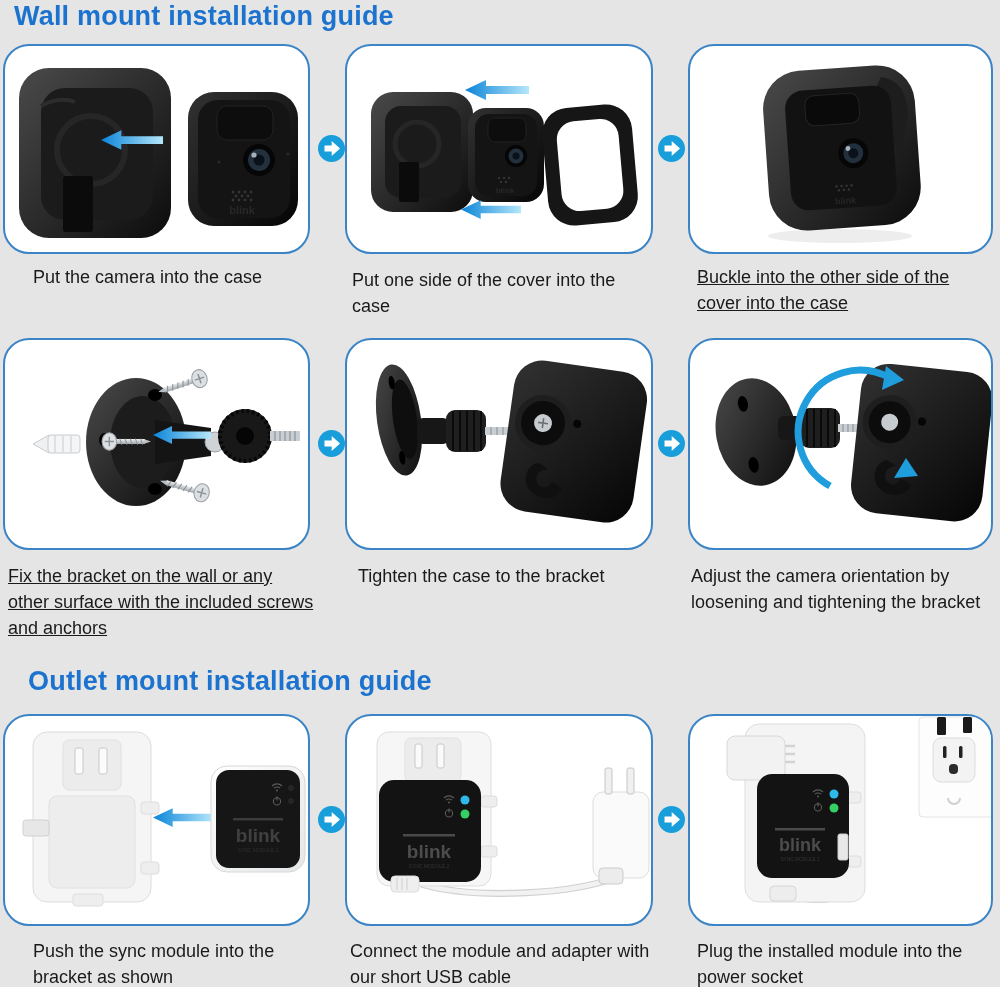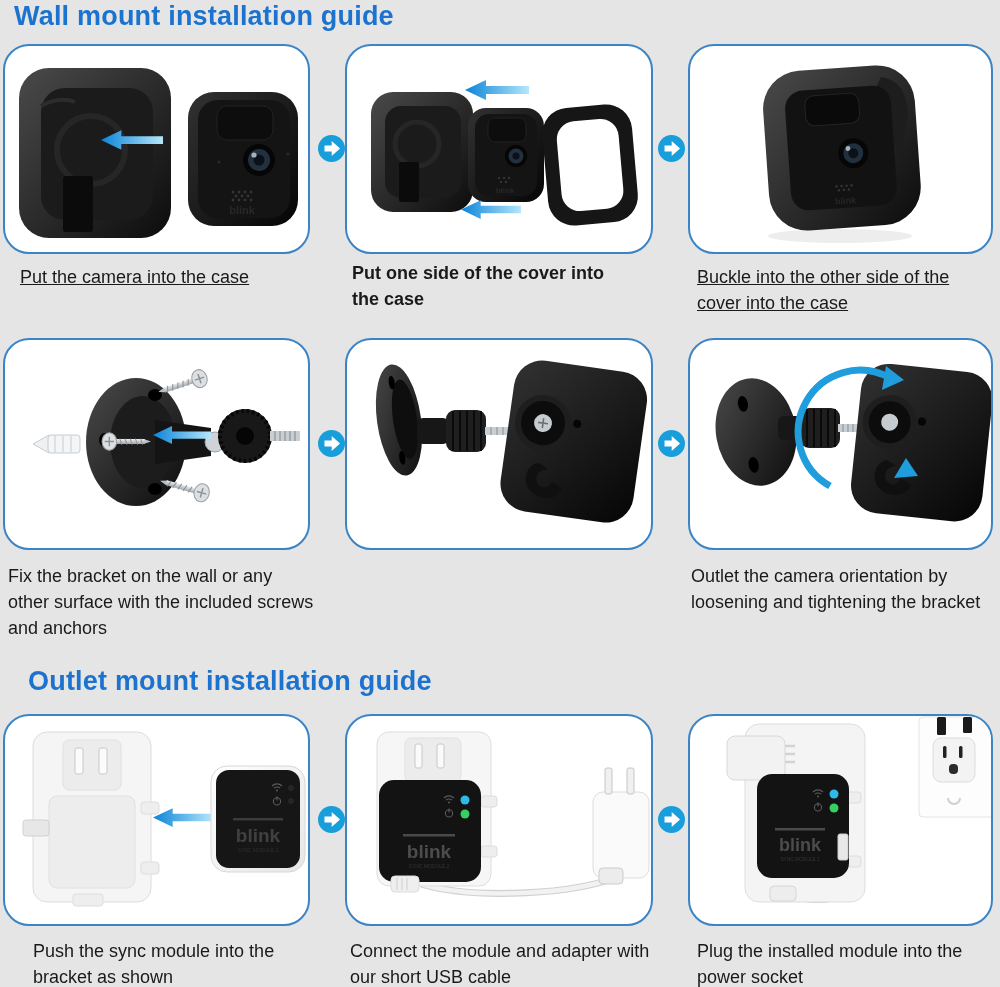--- a/index.html
+++ b/index.html
@@ -158,22 +158,22 @@
             <circle cx="159" cy="140" r="1.3"></circle>
           <circle cx="146" cy="144" r="1.3"></circle>
             <circle cx="151" cy="144" r="1.3"></circle>
             <circle cx="156" cy="144" r="1.3"></circle>
         </g>
         <text x="152" y="158" text-anchor="middle" font-size="9" fill="#262626" class="logo-text">blink</text>
       </g>
     </svg>
   </div>
 
-  <div class="caption" style="left:20px;top:264px;width:280px;text-decoration:underline;">Put the camera into the case</div>
-  <div class="caption" style="left:352px;top:260px;width:282px;font-weight:bold;">Put one side of the cover into the case</div>
+  <div class="caption" style="left:33px;top:264px;width:280px;">Put the camera into the case</div>
+  <div class="caption" style="left:352px;top:267px;width:282px;">Put one side of the cover into the case</div>
   <div class="caption" style="left:697px;top:264px;width:292px;text-decoration:underline;">Buckle into the other side of the cover into the case</div>
 
   <div class="panel" style="left:3px;top:338px;width:307px;height:212px;">
     <svg viewBox="0 0 303 208">
       <g>
         <polygon points="28,104 44,95 44,113" fill="#eef0f1" stroke="#c9ccd0"></polygon>
         <rect x="43" y="95" width="32" height="18" rx="3" fill="#f4f5f6" stroke="#c9ccd0"></rect>
         <path d="M50,95 v18 M58,95 v18 M66,95 v18" stroke="#d7dadd" stroke-width="1.5"></path>
       </g>
       <g>
@@ -250,22 +250,23 @@
       </g>
       <g fill="none" stroke="#1f9ddd" stroke-width="7">
         <path d="M140,146 A55,55 0 1 1 200,38"></path>
         <polygon points="196,26 214,40 192,50" fill="#1f9ddd" stroke="none"></polygon>
         <path d="M222,96 A46,46 0 0 1 204,136" opacity="0"></path>
         <polygon points="216,118 228,136 204,138" fill="#1f9ddd" stroke="none"></polygon>
       </g>
     </svg>
   </div>
 
-  <div class="caption" style="left:8px;top:563px;width:308px;">Fix the bracket on the wall or any other surface with the included screws and anchors</div>
-  <div class="caption" style="left:691px;top:563px;width:296px;">Outlet the camera orientation by loosening and tightening the bracket</div>
+  <div class="caption" style="left:8px;top:563px;width:308px;text-decoration:underline;">Fix the bracket on the wall or any other surface with the included screws and anchors</div>
+  <div class="caption" style="left:358px;top:563px;width:300px;">Tighten the case to the bracket</div>
+  <div class="caption" style="left:691px;top:563px;width:296px;">Adjust the camera orientation by loosening and tightening the bracket</div>
 
   <div class="section-title" style="left:28px;top:666px;">Outlet mount installation guide</div>
 
   <div class="panel" style="left:3px;top:714px;width:307px;height:212px;">
     <svg viewBox="0 0 303 208">
       <g>
         <rect x="28" y="16" width="118" height="170" rx="14" fill="#f5f5f5" stroke="#dcdcdc"></rect>
         <rect x="58" y="24" width="58" height="50" rx="6" fill="#ececec" stroke="#e0e0e0"></rect>
         <rect x="70" y="32" width="8" height="26" rx="2" fill="#fbfbfb" stroke="#c8c8c8"></rect>
         <rect x="94" y="32" width="8" height="26" rx="2" fill="#fbfbfb" stroke="#c8c8c8"></rect>

